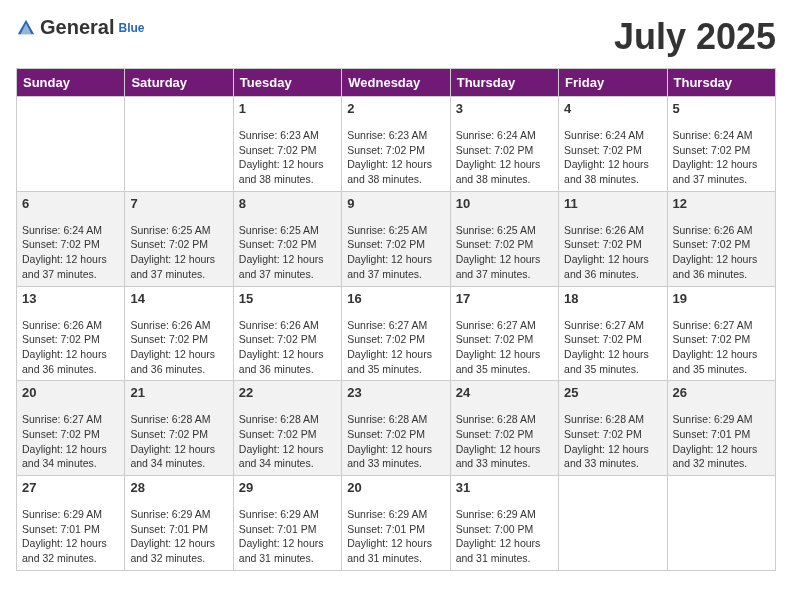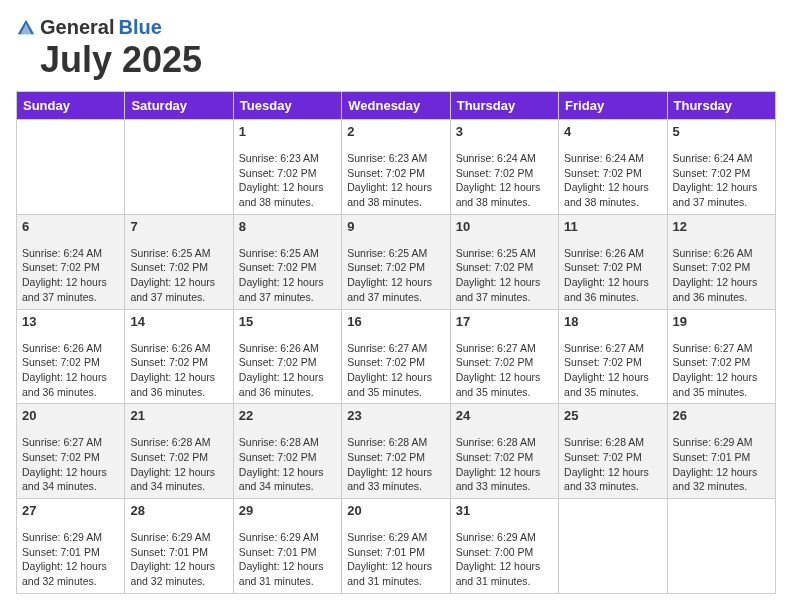--- a/index.html
+++ b/index.html
@@ -8,21 +8,20 @@
       background: #fff;
       width: 792px;
       min-height: 612px;
       padding: 16px;
     }
     .header {
       display: flex;
       justify-content: space-between;
       align-items: flex-start;
       margin-bottom: 10px;
-      flex-direction: column;
     }
     .logo {
       display: flex;
       align-items: center;
       gap: 4px;
     }
     .logo-icon {
       width: 20px;
       height: 20px;
     }
@@ -38,21 +37,21 @@
     .location-title {
       font-size: 15px;
       color: #555;
     }
     .calendar {
       width: 100%;
       border-collapse: collapse;
       font-size: 11px;
     }
     .calendar thead th {
-      background-color: #6d28d9;
+      background-color: #701a75;
       color: #fff;
       text-align: left;
       padding: 6px 6px;
       font-size: 13px;
       font-weight: bold;
       border: 1px solid #ccc;
     }
     .calendar tbody td {
       vertical-align: top;
       border: 1px solid #ccc;
@@ -89,21 +88,21 @@
 </head>
 <body>
 
 <div class="header">
   <div class="logo">
     <svg class="logo-icon" viewBox="0 0 22 22" xmlns="http://www.w3.org/2000/svg">
       <polygon points="11,2 20,18 2,18" fill="#2a6ab5"></polygon>
       <polygon points="11,6 17,18 5,18" fill="#fff" opacity="0.5"></polygon>
     </svg>
     <span style="font-size:20px;font-weight:bold;color:#333;">General</span>
-      <span style="font-size:20px;font-weight:bold;color:#2a6ab5;">Blue</span>
+      <span style="font-size:12px;font-weight:bold;color:#2a6ab5;">Blue</span>
   </div>
   <div class="title-block">
     <div class="month-title">July 2025</div>
   </div>
 </div>
 
 <table class="calendar">
   <thead>
     <tr>
     <th>Sunday</th>

